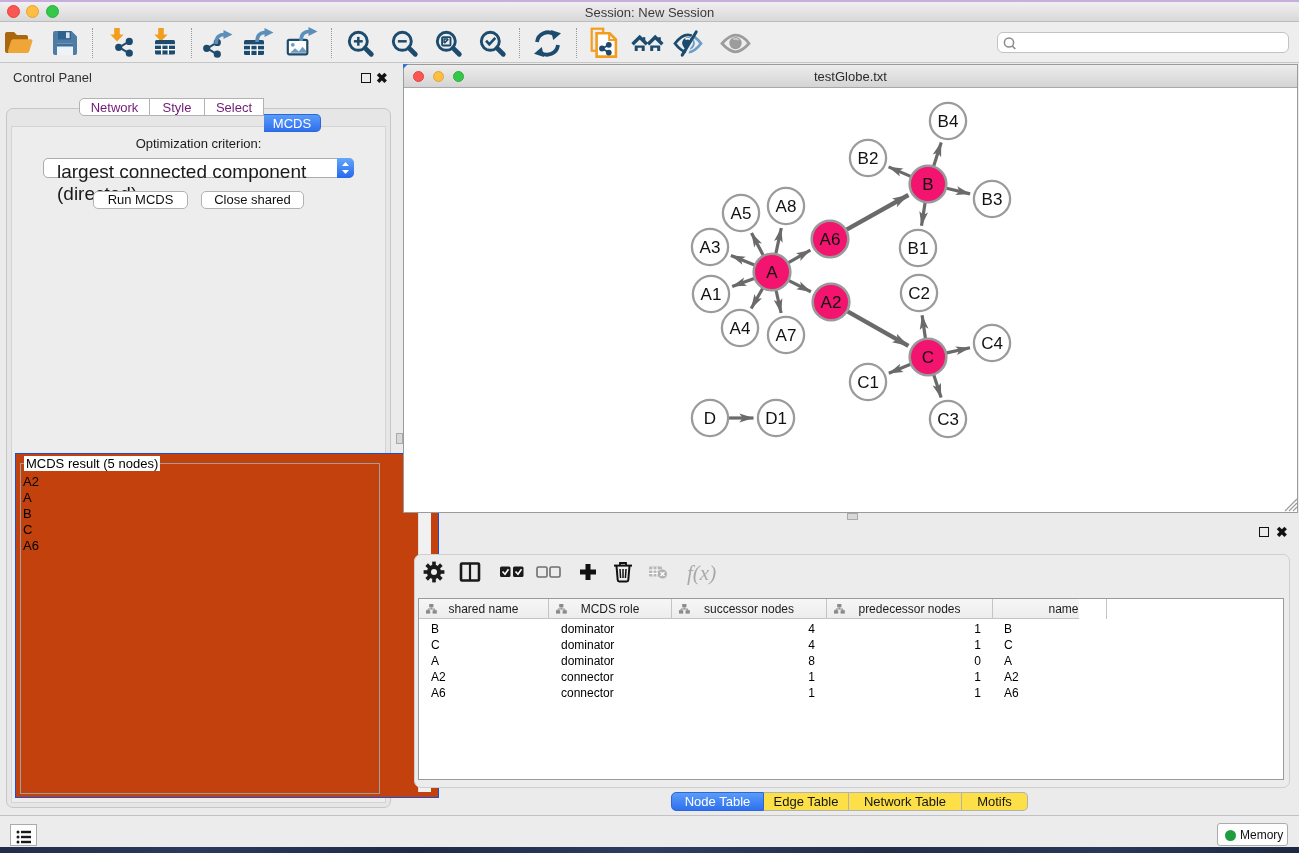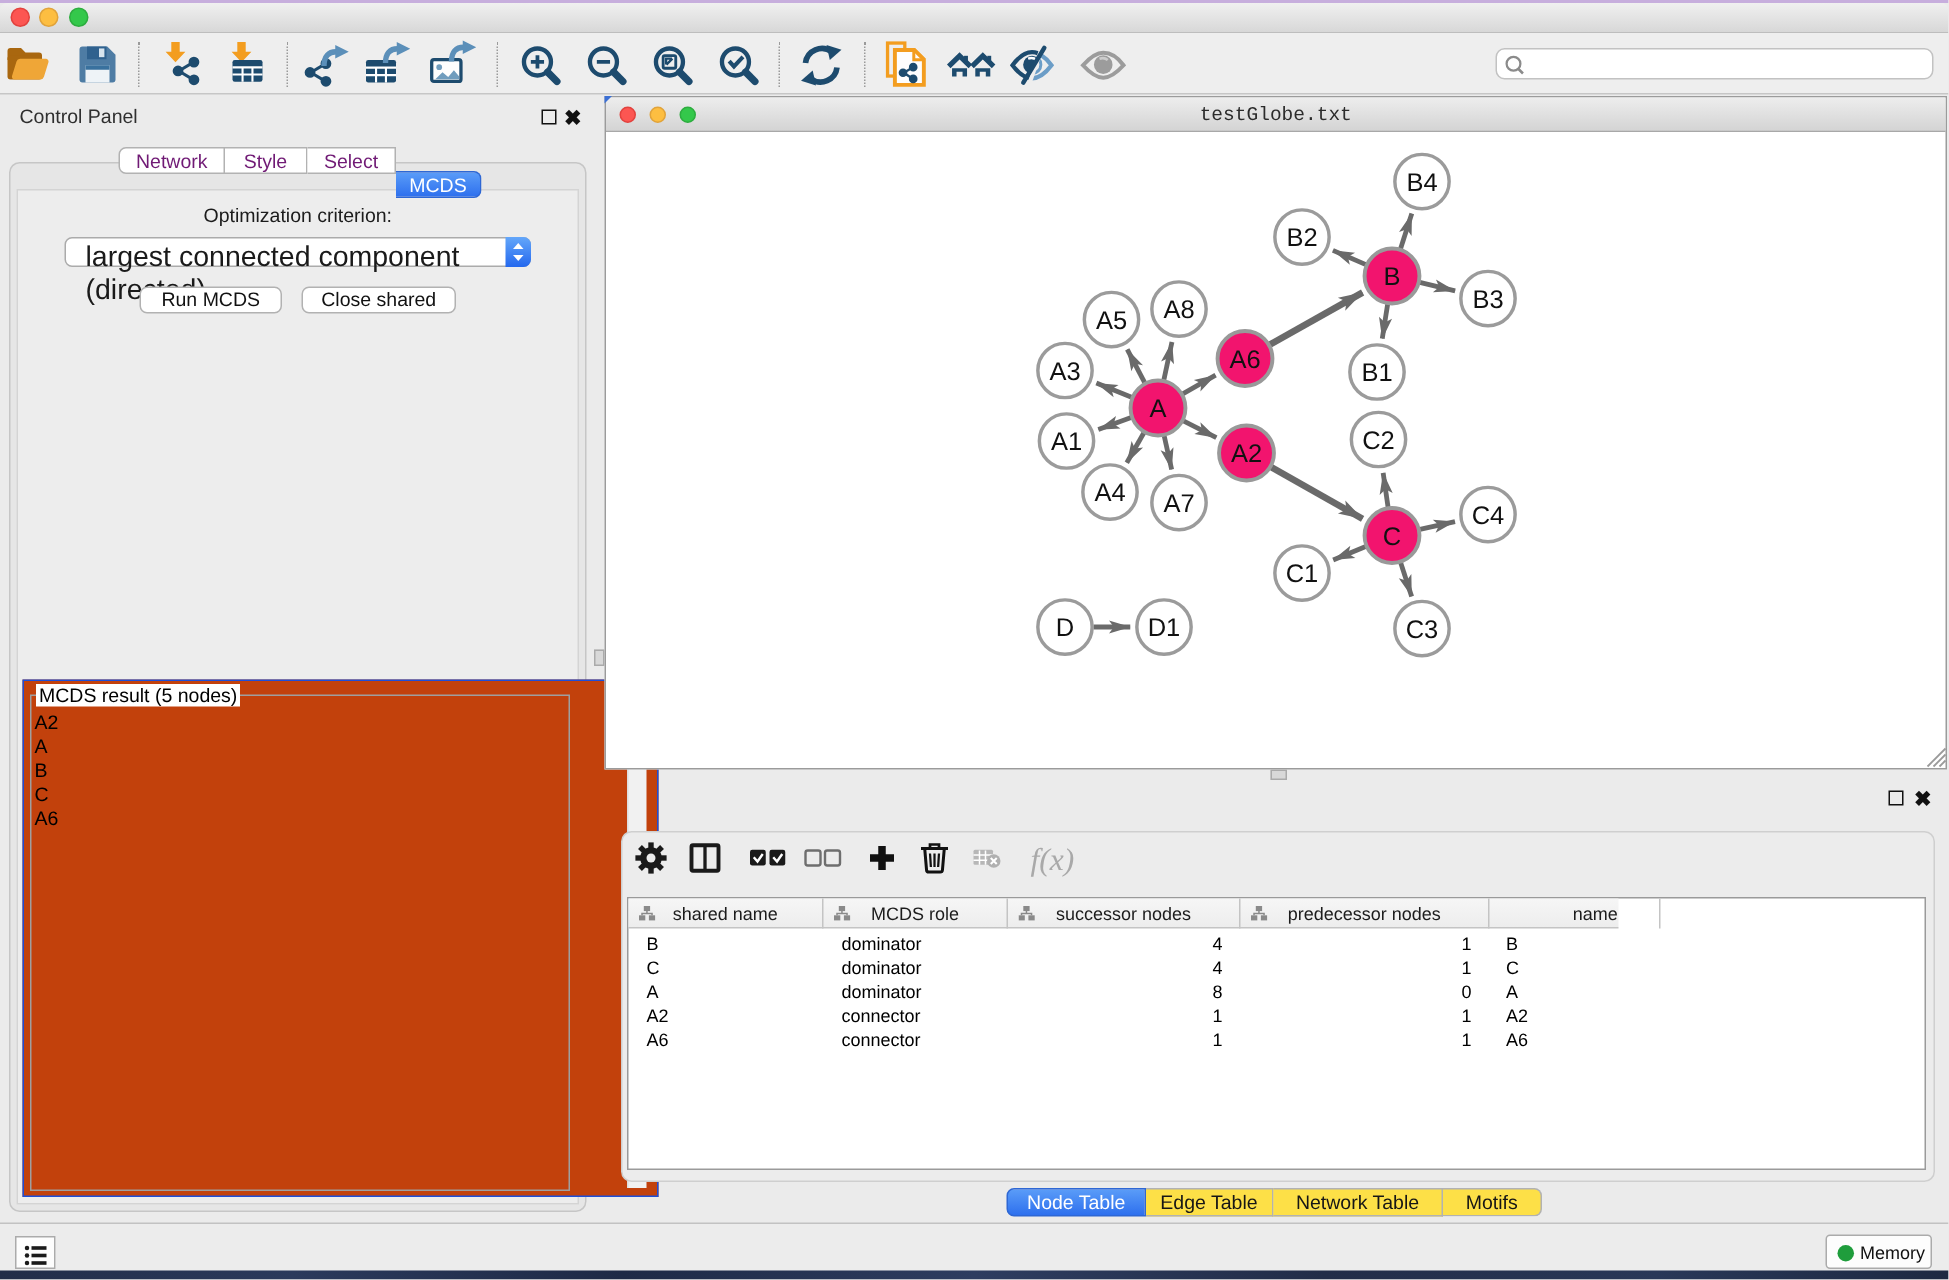--- a/index.html
+++ b/index.html
@@ -66,21 +66,21 @@
   line-height:16px; }
 #result-scroll { position:absolute; right:7px; top:16px; width:13px; height:322px;
   background:#f1f1f1; border-left:1px solid #dedede; }
 
 
 #netwin { left:403px; top:64px; width:895px; height:449px; background:#fff;
   border:1px solid #9b9b9b; }
 #netwin-tb { position:absolute; left:0; top:0; width:100%; height:23px;
   background:linear-gradient(#ededed,#d4d4d4); border-bottom:1px solid #a8a8a8; }
 #netwin-tb .title { position:absolute; width:100%; text-align:center; top:4px;
-  font-size:13px; color:#2b2b2b;font-family:Liberation Mono, monospace; }
+  font-size:13px; color:#2b2b2b; }
 .tl2 { position:absolute; top:6px; width:11px; height:11px; border-radius:50%; }
 #nt-r { left:9px;  background:#fc5652; border:1px solid #e2423e; }
 #nt-y { left:29px; background:#fdbe41; border:1px solid #e1a33a; }
 #nt-g { left:49px; background:#34c84b; border:1px solid #2dad3f; }
 
 
 #tp-title { left:416px; top:524px; font-size:13px; color:#2f2f2f;margin-top:40px; }
 #tp-float { left:1259px; top:527px; width:10px; height:10px; border:1.8px solid #111; }
 #tp-close { left:1276px; top:524px; font-size:14px; color:#111; font-weight:bold; }
 #tp-panel { left:414px; top:554px; width:876px; height:234px; background:#ececec;
@@ -113,20 +113,21 @@
 #membtn .t { position:absolute; left:22px; top:4px; }
 </style>
 </head>
 <body>
 <div class="abs" id="topstrip"></div>
 
 <div class="abs" id="titlebar">
   <div class="tl" id="tl-r"></div>
     <div class="tl" id="tl-y"></div>
     <div class="tl" id="tl-g"></div>
+  <div class="title">Session: New Session</div>
 </div>
 
 <div class="abs" id="toolbar">
   <div class="tsep" style="left:92px"></div>
   <div class="tsep" style="left:191px"></div>
   <div class="tsep" style="left:331px"></div>
   <div class="tsep" style="left:519px"></div>
   <div class="tsep" style="left:576px"></div>
   <div id="toolbar-icons">
 <svg width="1299" height="41" viewBox="0 0 1299 41" style="position:absolute;left:0;top:0;">

